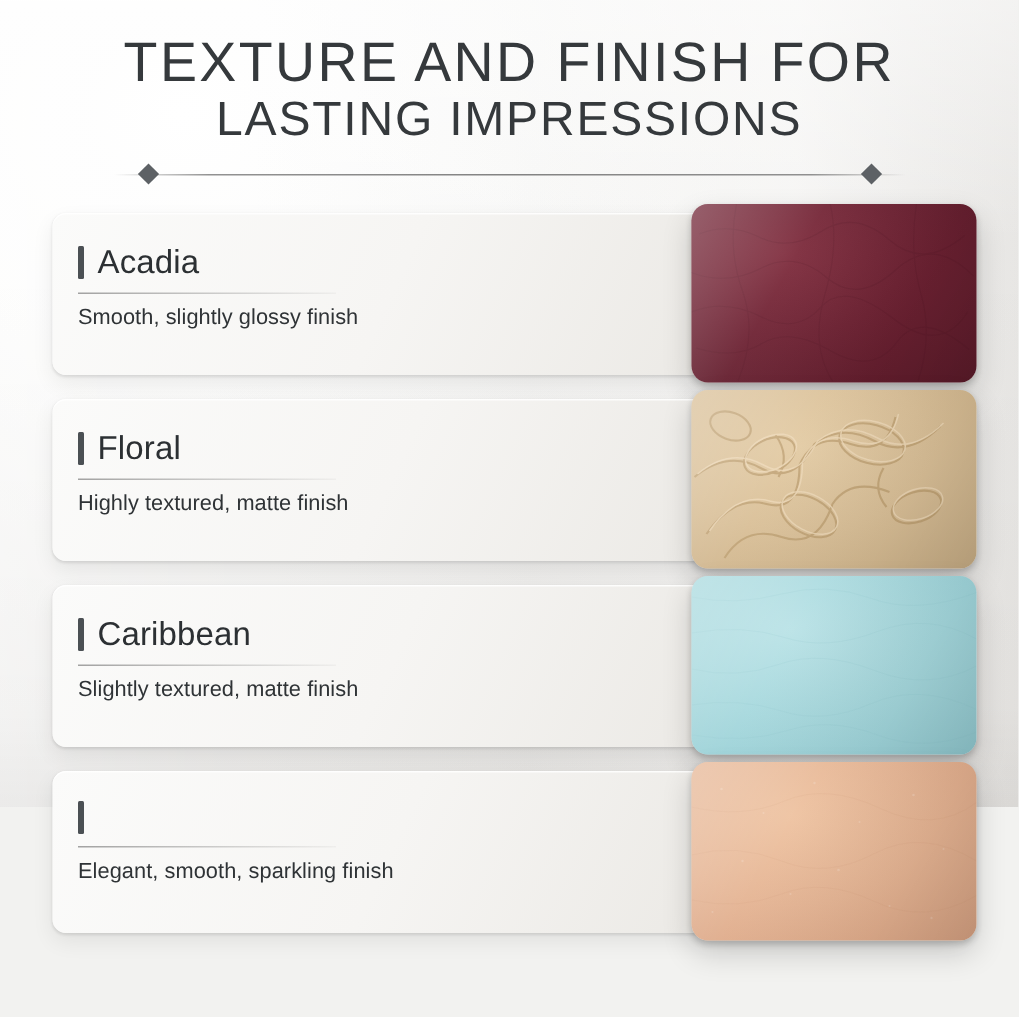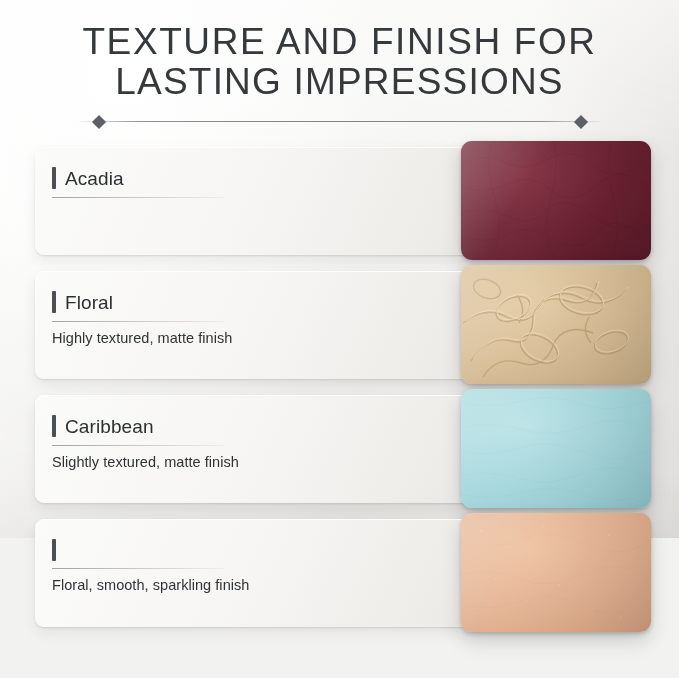--- a/index.html
+++ b/index.html
@@ -36,21 +36,21 @@
   }
   .heading .line{
     display:block;
     color:#35393c;
     font-weight:400;
     letter-spacing:2.0px;
     line-height:1.07;
     white-space:nowrap;
   }
   .heading .line1{font-size:37px;letter-spacing:1.6px;}
-  .heading .line2{font-size:37px;letter-spacing:1.2px;}
+  .heading .line2{font-size:32px;letter-spacing:1.2px;}
 
   
   .divider{
     position:relative;
     height:16px;
     margin:12px auto 6px auto;
     width:528px;
   }
   .divider .rule{
     position:absolute;top:8px;left:0;right:0;height:1px;
@@ -83,21 +83,21 @@
   .bar{
     display:inline-block;
     width:4px;height:22px;
     background:#4b5054;
     vertical-align:-4px;
     margin-right:9px;
     border-radius:1px;
   }
   .title{
     display:inline-block;
-    font-size:19px;
+    font-size:22px;
     color:#2c3033;
     font-weight:400;
     letter-spacing:0.1px;
   }
   .underline{
     margin-top:7px;
     height:1px;width:172px;
     background:linear-gradient(90deg, rgba(90,90,90,0.55), rgba(90,90,90,0.05));
   }
   .desc{
@@ -144,20 +144,21 @@
       <div class="dia right"></div>
     </div>
 
     <div class="rows">
 
       <div class="row">
         <div class="card">
           <div class="card-text">
             <span class="bar"></span><span class="title">Acadia</span>
             <div class="underline"></div>
+            <div class="desc">Smooth, slightly glossy finish</div>
           </div>
         </div>
         <div class="swatch sw-acadia">
           <svg class="grain" viewBox="0 0 190 119" preserveAspectRatio="none">
             <g stroke="#4d1624" stroke-width="0.7" fill="none" opacity="0.35">
               <path d="M5 20 q20 -8 40 2 t42 -4 t45 6 t50 -3"></path>
               <path d="M-2 45 q25 10 48 -2 t44 6 t46 -5 t52 4"></path>
               <path d="M0 72 q22 -9 46 3 t40 -6 t48 7 t50 -4"></path>
               <path d="M3 96 q26 8 44 -3 t46 5 t44 -6 t48 5"></path>
               <path d="M30 0 q-6 30 4 58 t-3 60"></path>
@@ -224,21 +225,21 @@
           </svg>
           <div class="sheen"></div>
         </div>
       </div>
 
       <div class="row">
         <div class="card">
           <div class="card-text">
             <span class="bar"></span>
             <div class="underline"></div>
-            <div class="desc">Floral, smooth, sparkling finish</div>
+            <div class="desc">Elegant, smooth, sparkling finish</div>
           </div>
         </div>
         <div class="swatch sw-freeport">
           <svg class="grain" viewBox="0 0 190 119" preserveAspectRatio="none" style="opacity:0.35">
             <g fill="#ffffff" opacity="0.5">
               <circle cx="20" cy="18" r="0.9"></circle>
                 <circle cx="48" cy="34" r="0.7"></circle>
               <circle cx="82" cy="14" r="0.8"></circle>
                 <circle cx="112" cy="40" r="0.7"></circle>
               <circle cx="148" cy="22" r="0.9"></circle>

